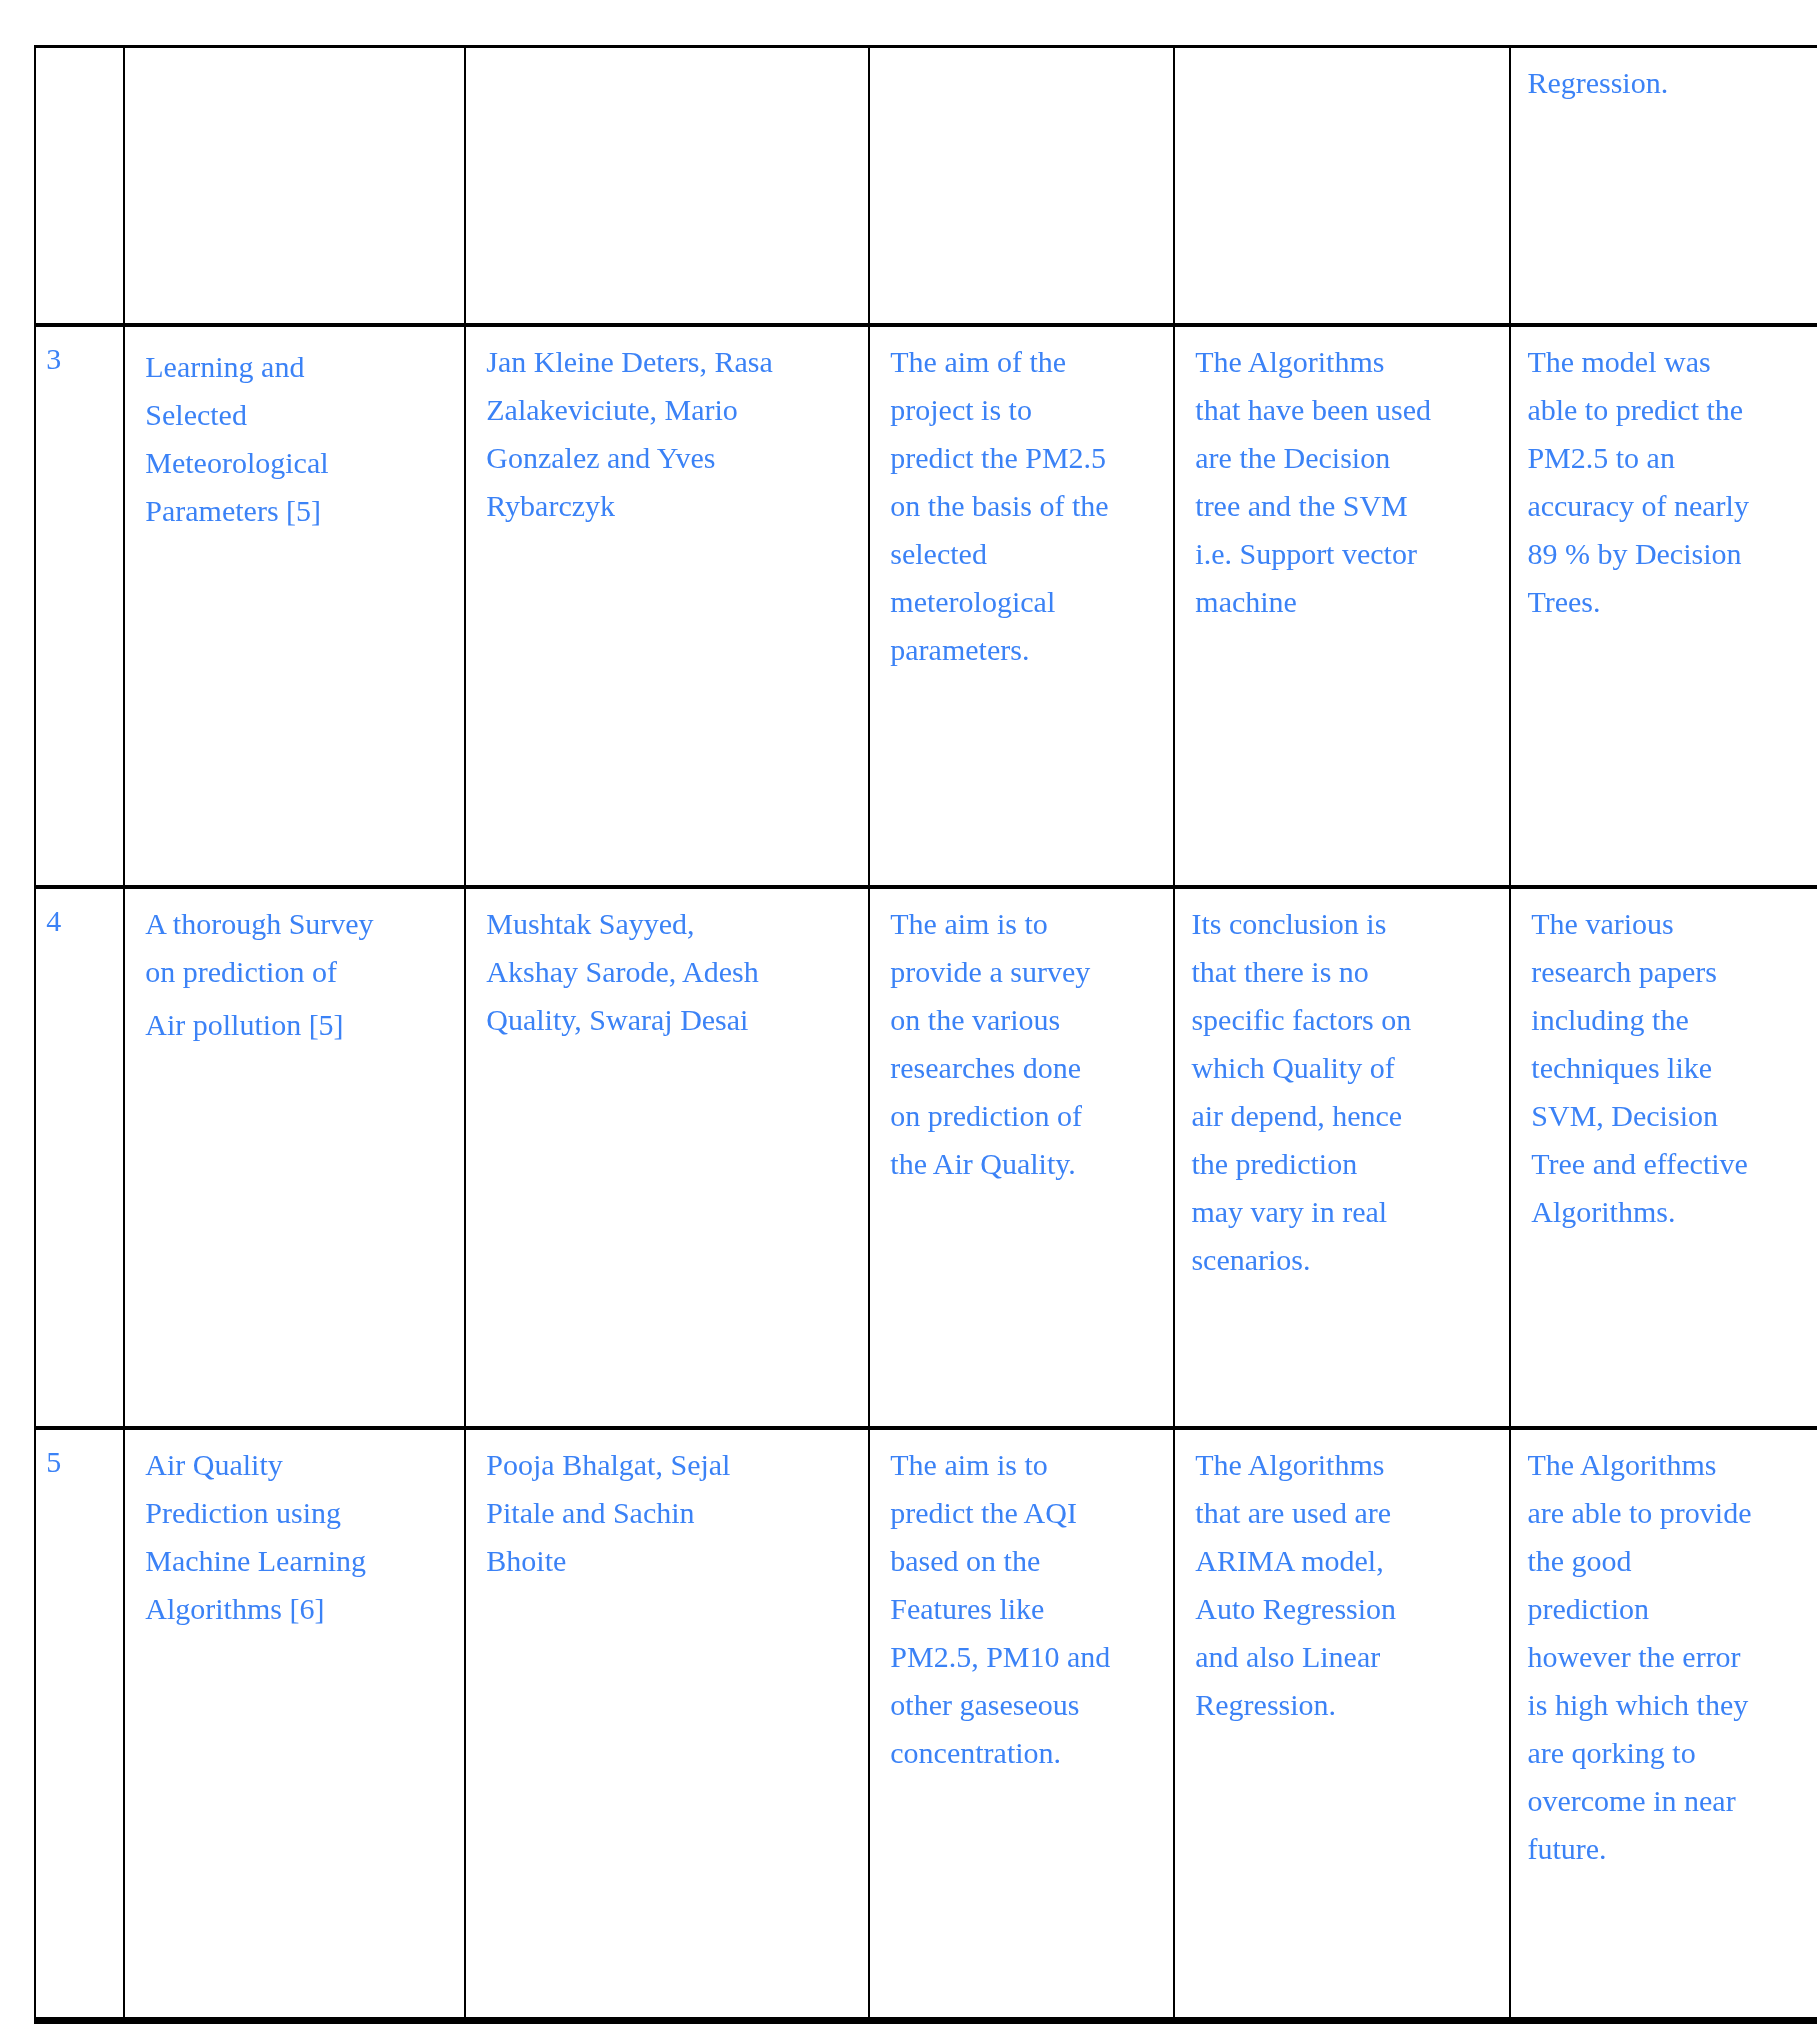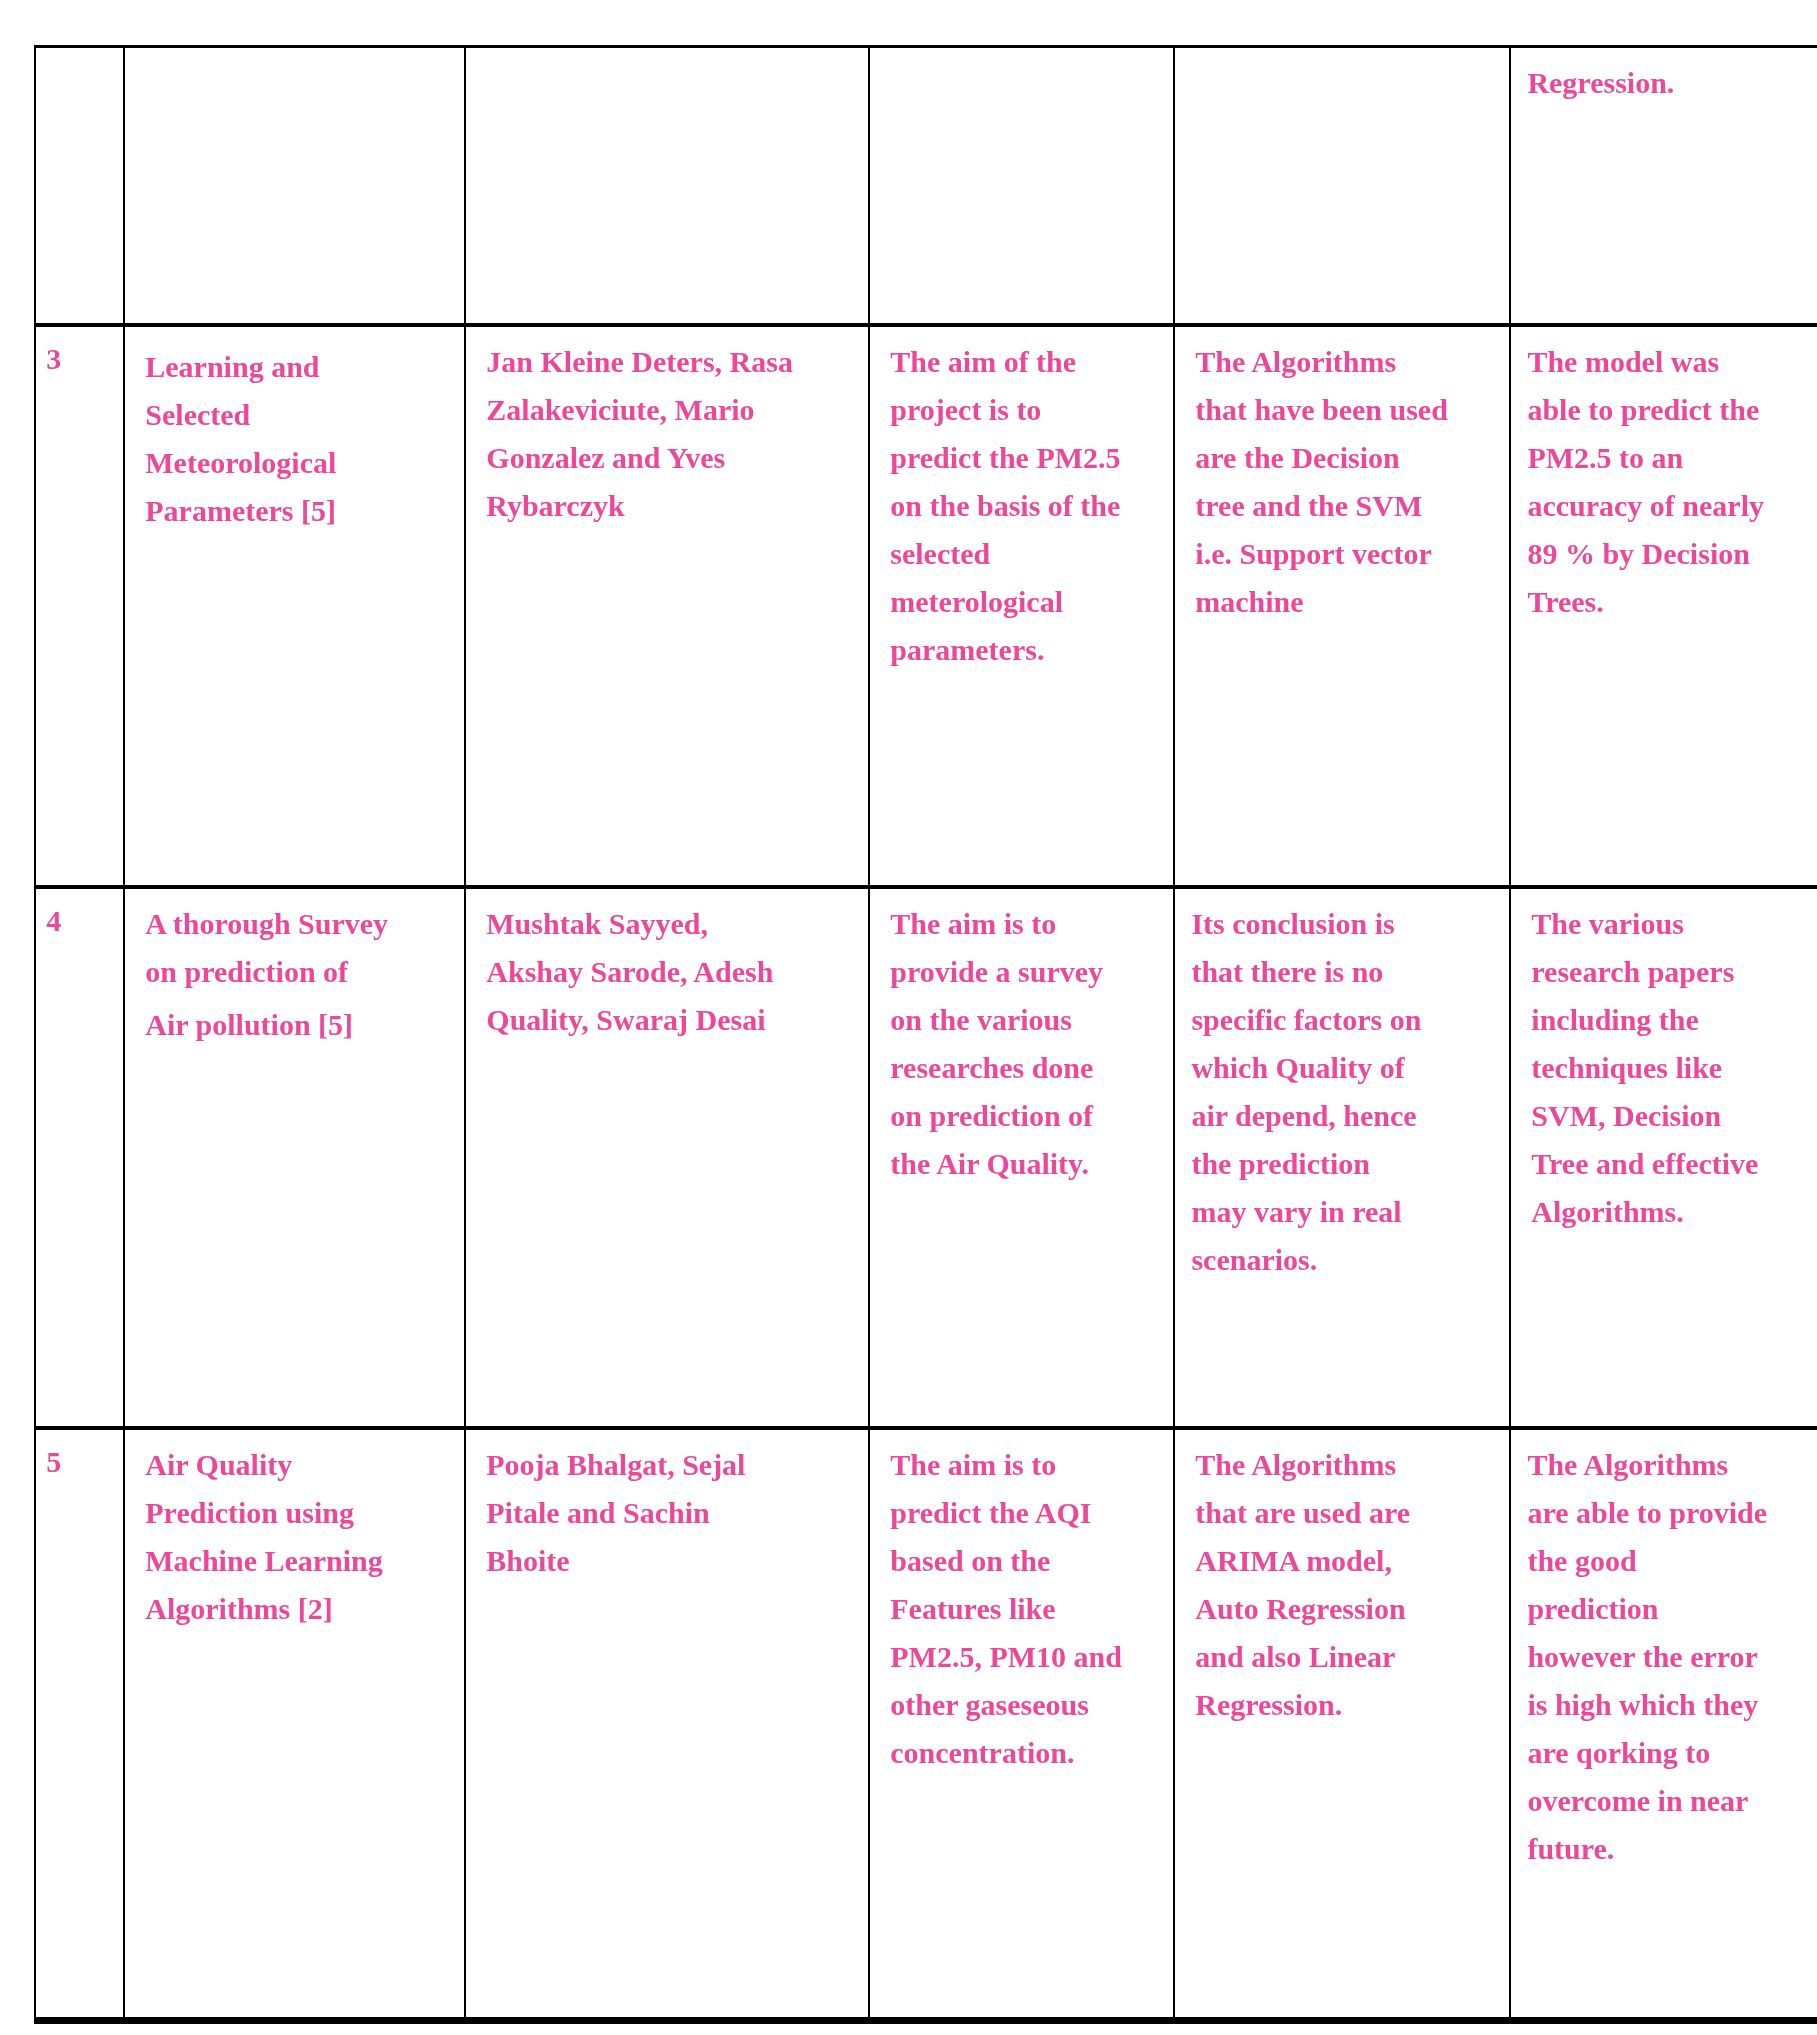--- a/index.html
+++ b/index.html
@@ -1,20 +1,20 @@
 <!DOCTYPE html>
 <html style="font-size:12.5px"><head>
 <meta charset="utf-8">
 <style>
   html,body{margin:0;padding:0;}
   body{
     width:1817px;height:2035px;background:#ffffff;overflow:hidden;
     font-family:"Liberation Serif","DejaVu Serif",serif;
   }
-  .page{position:relative;width:1817px;height:2035px;background:#ffffff;color:#ec4899;font-weight:bold;}
+  .page{position:relative;width:1817px;height:2035px;background:#ffffff;color:#3b82f6;}
   .tbl{position:absolute;left:34px;top:45px;width:1783px;}
   .row{
     display:grid;
     grid-template-columns:89px 341px 404px 305px 336px auto;
     border-top:4.7px solid #000;
     box-sizing:border-box;
     background:#ffffff;
   }
   .row-a{height:278px;border-top-width:3.9px;}
   .row-3{height:562px;}
@@ -138,21 +138,21 @@
     </div>
 
     <div class="row row-5">
       <div class="cell num">
         <p>5</p>
       </div>
       <div class="cell">
         <p>Air Quality
 Prediction using
 Machine Learning
-Algorithms [2]</p>
+Algorithms [6]</p>
 
       </div>
       <div class="cell">
         <p>Pooja Bhalgat, Sejal
 Pitale and Sachin
 Bhoite</p>
       </div>
       <div class="cell">
         <p>The aim is to
 predict the AQI

